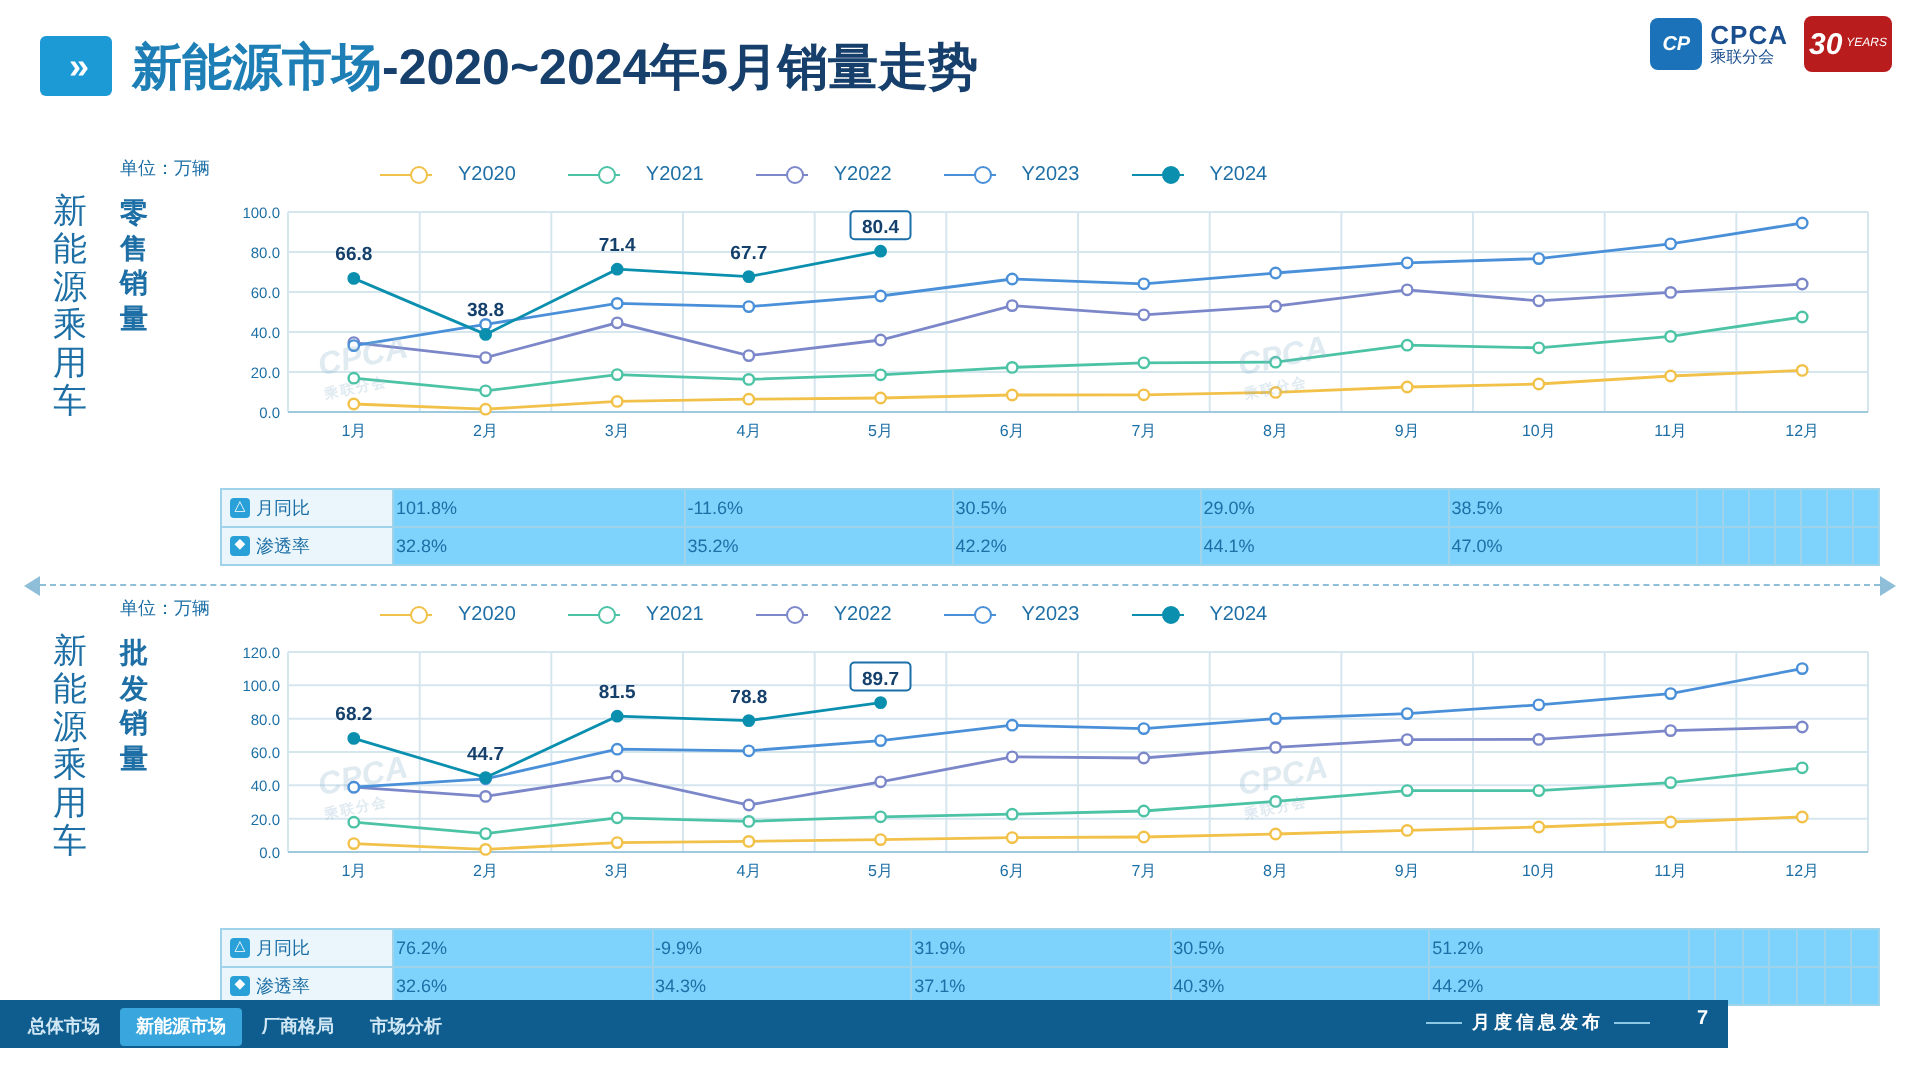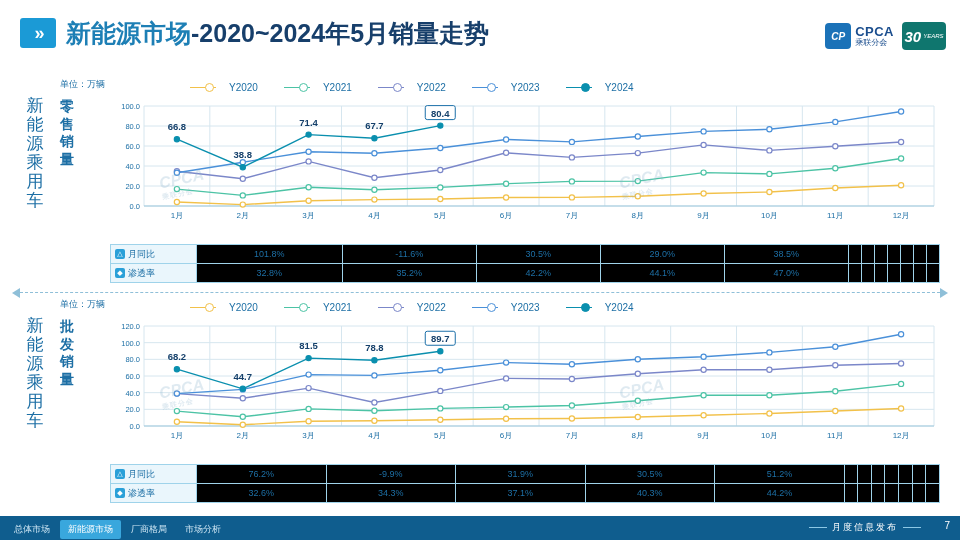--- a/index.html
+++ b/index.html
@@ -4,28 +4,28 @@
 <style>
   html,body{margin:0;padding:0;}
   body{width:960px;height:540px;background:#ffffff;font-family:"Liberation Sans","DejaVu Sans",sans-serif;overflow:hidden;position:relative;}
 
   
   .header{position:absolute;left:0;top:0;width:960px;height:62px;}
   .hdr-arrow{position:absolute;left:20px;top:18px;width:36px;height:30px;background:#1b9ad6;border-radius:3px;
              display:flex;align-items:center;justify-content:center;color:#fff;font-size:18px;letter-spacing:-3px;font-weight:bold;}
   .hdr-title{position:absolute;left:66px;top:17px;font-size:25px;font-weight:bold;color:#1d7fb5;white-space:nowrap;}
   .hdr-title .dark{color:#173f6b;}
-  .logo-wrap{position:absolute;right:14px;top:22px;display:flex;gap:8px;}
+  .logo-wrap{position:absolute;right:14px;top:8px;display:flex;gap:8px;}
   .cpca-badge{display:flex;align-items:center;gap:4px;}
   .cpca-mark{width:26px;height:26px;border-radius:4px;background:#1b72b8;color:#fff;font-size:10px;
              display:flex;align-items:center;justify-content:center;font-style:italic;font-weight:bold;}
   .cpca-txt{line-height:1.05;}
   .cpca-txt .l1{font-size:13px;font-weight:bold;color:#1b4e8e;letter-spacing:.5px;}
   .cpca-txt .l2{font-size:8px;color:#1b4e8e;}
-  .anniv{width:44px;height:28px;border-radius:4px;background:#0f766e;color:#fff;
+  .anniv{width:44px;height:28px;border-radius:4px;background:#b91c1c;color:#fff;
          display:flex;align-items:center;justify-content:center;font-size:15px;font-weight:bold;font-style:italic;}
   .anniv small{font-size:6px;font-weight:normal;margin-left:2px;}
 
   
   .panel{position:absolute;left:0;width:960px;}
   #panel-retail{top:78px;height:210px;}
   #panel-whole{top:298px;height:210px;}
 
   .unit-lbl{position:absolute;left:60px;top:0;font-size:9px;color:#1d6fa5;white-space:nowrap;}
   .side-col{position:absolute;left:22px;top:18px;width:26px;font-size:17px;color:#1d6fa5;line-height:1.12;text-align:center;}
@@ -37,33 +37,33 @@
   .lg .dot{width:7px;height:7px;border-radius:50%;display:inline-block;border:1.5px solid;background:#fff;margin-left:-16px;}
   .lg .dot.filled{background:currentColor;}
 
   .plot{position:absolute;left:110px;top:22px;width:830px;height:124px;}
   .plot svg{display:block;}
 
   
   .dtable{position:absolute;left:110px;width:830px;border-collapse:collapse;font-size:9px;}
   #tbl-retail{top:166px;}
   #tbl-whole{top:166px;}
-  .dtable td{border:1px solid #9fd3ea;height:16px;text-align:center;color:#1d6fa5;background:#000000;}
+  .dtable td{border:1px solid #9fd3ea;height:16px;color:#1d6fa5;background:#7dd3fc;}
   .dtable td.rowhead{width:80px;background:#eaf6fc;color:#1d6fa5;text-align:left;padding-left:4px;white-space:nowrap;}
   .rowhead .ic{display:inline-block;width:10px;height:10px;border-radius:2px;background:#2aa0d8;color:#fff;font-size:7px;
                line-height:10px;text-align:center;margin-right:3px;vertical-align:middle;}
 
   .divider{position:absolute;left:20px;width:920px;height:0;border-top:1px dashed #8fbfd8;}
   #div1{top:292px;}
   .divider .ar{position:absolute;top:-5px;width:0;height:0;border-top:5px solid transparent;border-bottom:5px solid transparent;}
   .divider .ar.l{left:-8px;border-right:8px solid #8fbfd8;}
   .divider .ar.r{right:-8px;border-left:8px solid #8fbfd8;}
 
   
-  .footer{position:absolute;left:0;bottom:0;width:960px;height:24px;background:#0f5d8e;}
+  .footer{position:absolute;left:0;bottom:16px;width:864px;height:24px;background:#0f5d8e;font-weight:bold;}
   .ftabs{position:absolute;left:6px;top:4px;display:flex;gap:2px;}
   .ftab{font-size:9px;color:#cfe7f5;padding:3px 8px;border-radius:2px;}
   .ftab.active{background:#39a7dd;color:#fff;}
   .fright{position:absolute;right:34px;top:5px;font-size:9px;color:#ffffff;letter-spacing:2px;}
   .fright .dash{display:inline-block;width:18px;height:1px;background:#8cc8e6;vertical-align:middle;margin:0 5px;}
   .fpage{position:absolute;right:10px;top:4px;font-size:10px;color:#fff;}
 
   .wm{position:absolute;font-size:16px;color:rgba(140,180,205,.28);font-weight:bold;font-style:italic;
       transform:rotate(-12deg);pointer-events:none;white-space:nowrap;}
   .wm small{display:block;font-size:7px;letter-spacing:1px;font-style:normal;}

